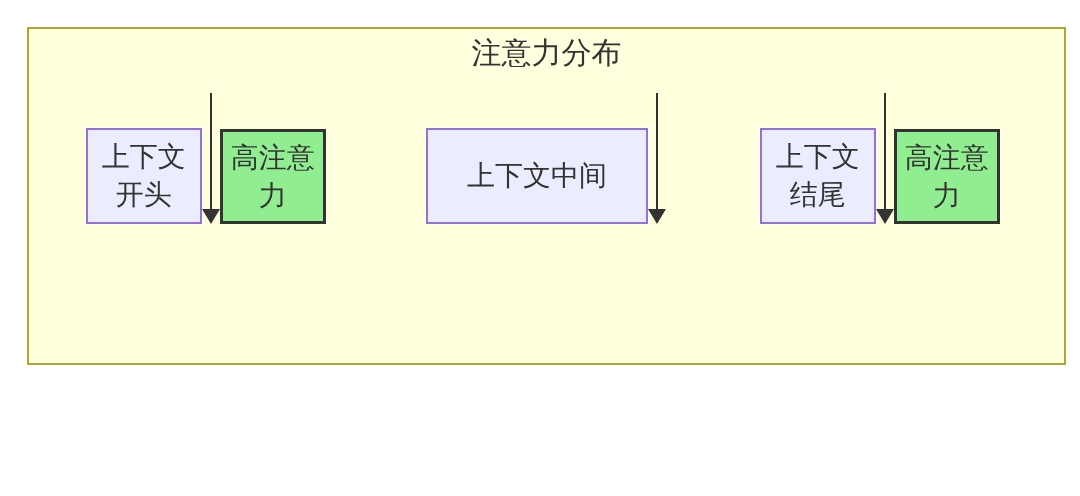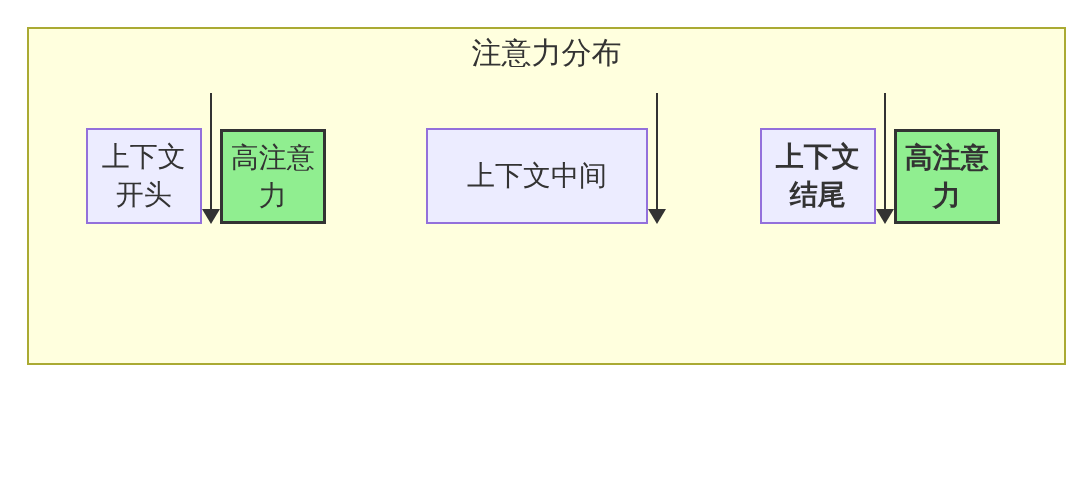--- a/index.html
+++ b/index.html
@@ -38,21 +38,21 @@
   .col {
     position: absolute;
     top: 64px;
     width: 240px;
     display: flex;
     flex-direction: row;
     align-items: flex-end;
   }
   .col1 { left: 57px; }
   .col2 { left: 397px; }
-  .col3 { left: 731px; font-weight: bold; }
+  .col3 { left: 731px; }
   .node {
     display: flex;
     align-items: center;
     justify-content: center;
     box-sizing: border-box;
     font-size: 28px;
     color: var(--text, #333333);
     text-align: center;
   }
   .source {

